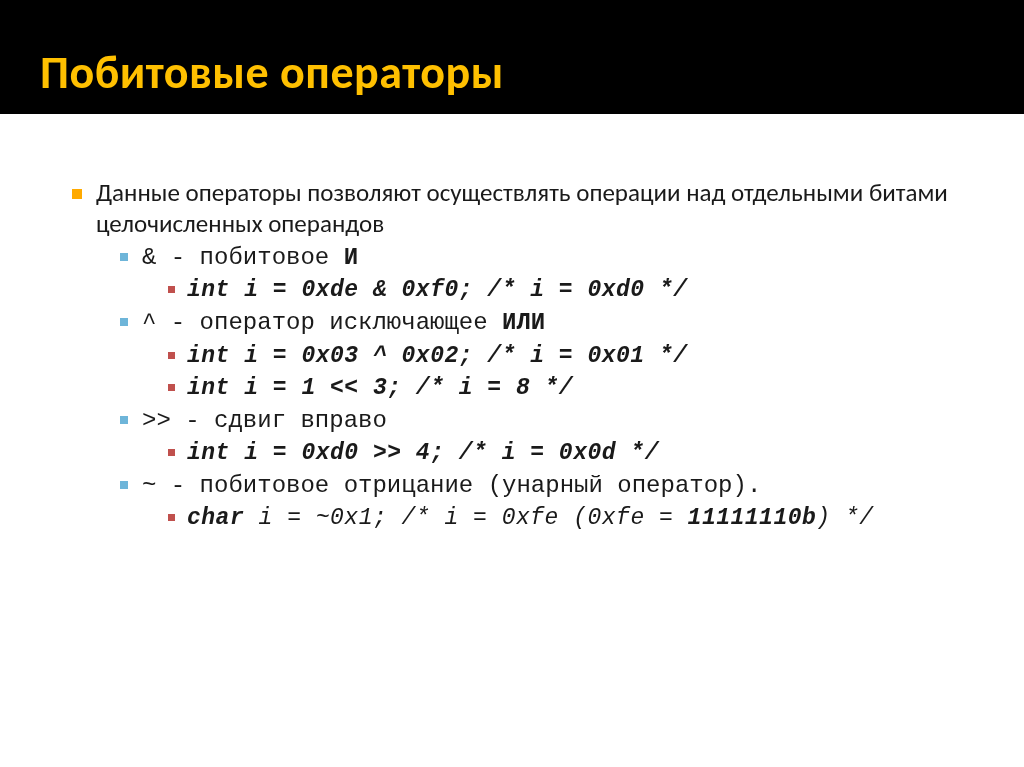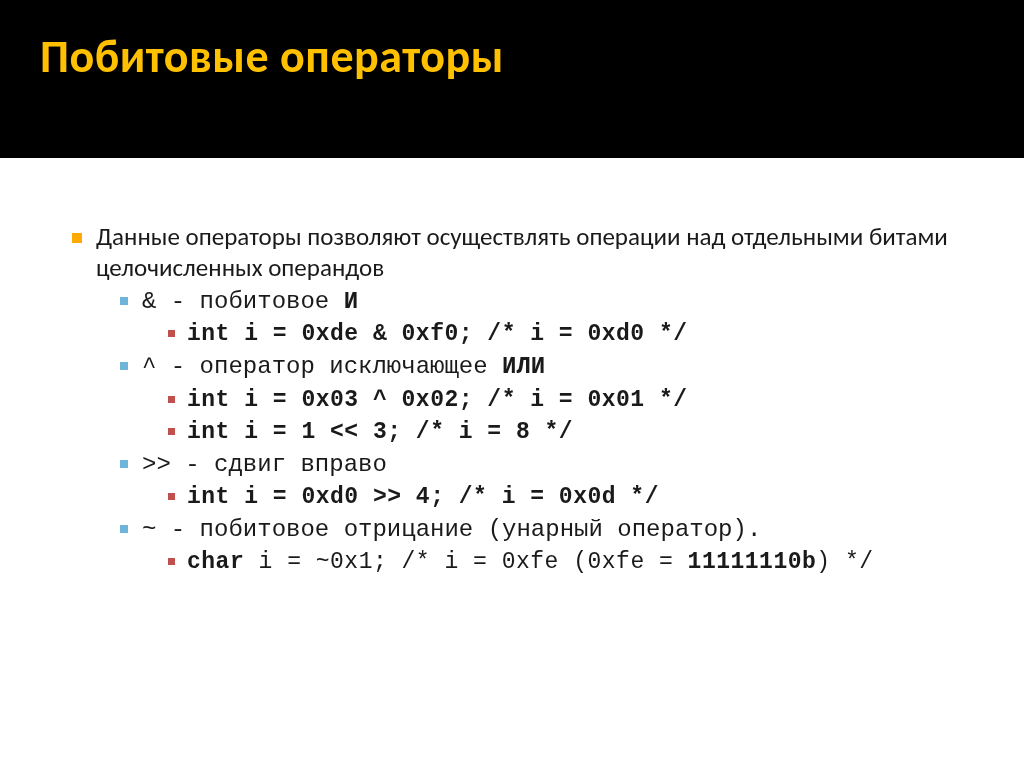--- a/index.html
+++ b/index.html
@@ -7,40 +7,40 @@
   .slide {
     width: 1024px;
     height: 767px;
     display: flex;
     flex-direction: column;
     background: #fff;
   }
   .title-bar {
     background: #000;
     color: #ffc000;
-    height: 158px;
-    padding: 28px 40px 0 40px;
+    height: 114px;
+    padding: 44px 40px 0 40px;
     display: flex;
     align-items: flex-start;
   }
   .title-bar h1 {
     font-size: 46px;
     font-weight: 700;
     letter-spacing: 0.5px;
   }
   .content {
     flex: 1;
     padding: 64px 48px 0 72px;
     font-size: 25px;
     line-height: 1.22;
     color: #1a1a1a;
   }
   .lvl1 { margin-left: 0; }
   .lvl2 { margin-left: 48px; margin-top: 4px; font-family: Liberation Mono, monospace; }
-  .lvl3 { margin-left: 96px; margin-top: 4px; }
+  .lvl3 { margin-left: 96px; margin-top: 4px; font-style: italic; }
   .item { display: flex; align-items: flex-start; }
   .bullet {
     display: inline-block;
     flex-shrink: 0;
     margin-right: 14px;
     margin-top: 11px;
   }
   .lvl1 .bullet {
     width: 10px; height: 10px;
     background: #ffaa00;

